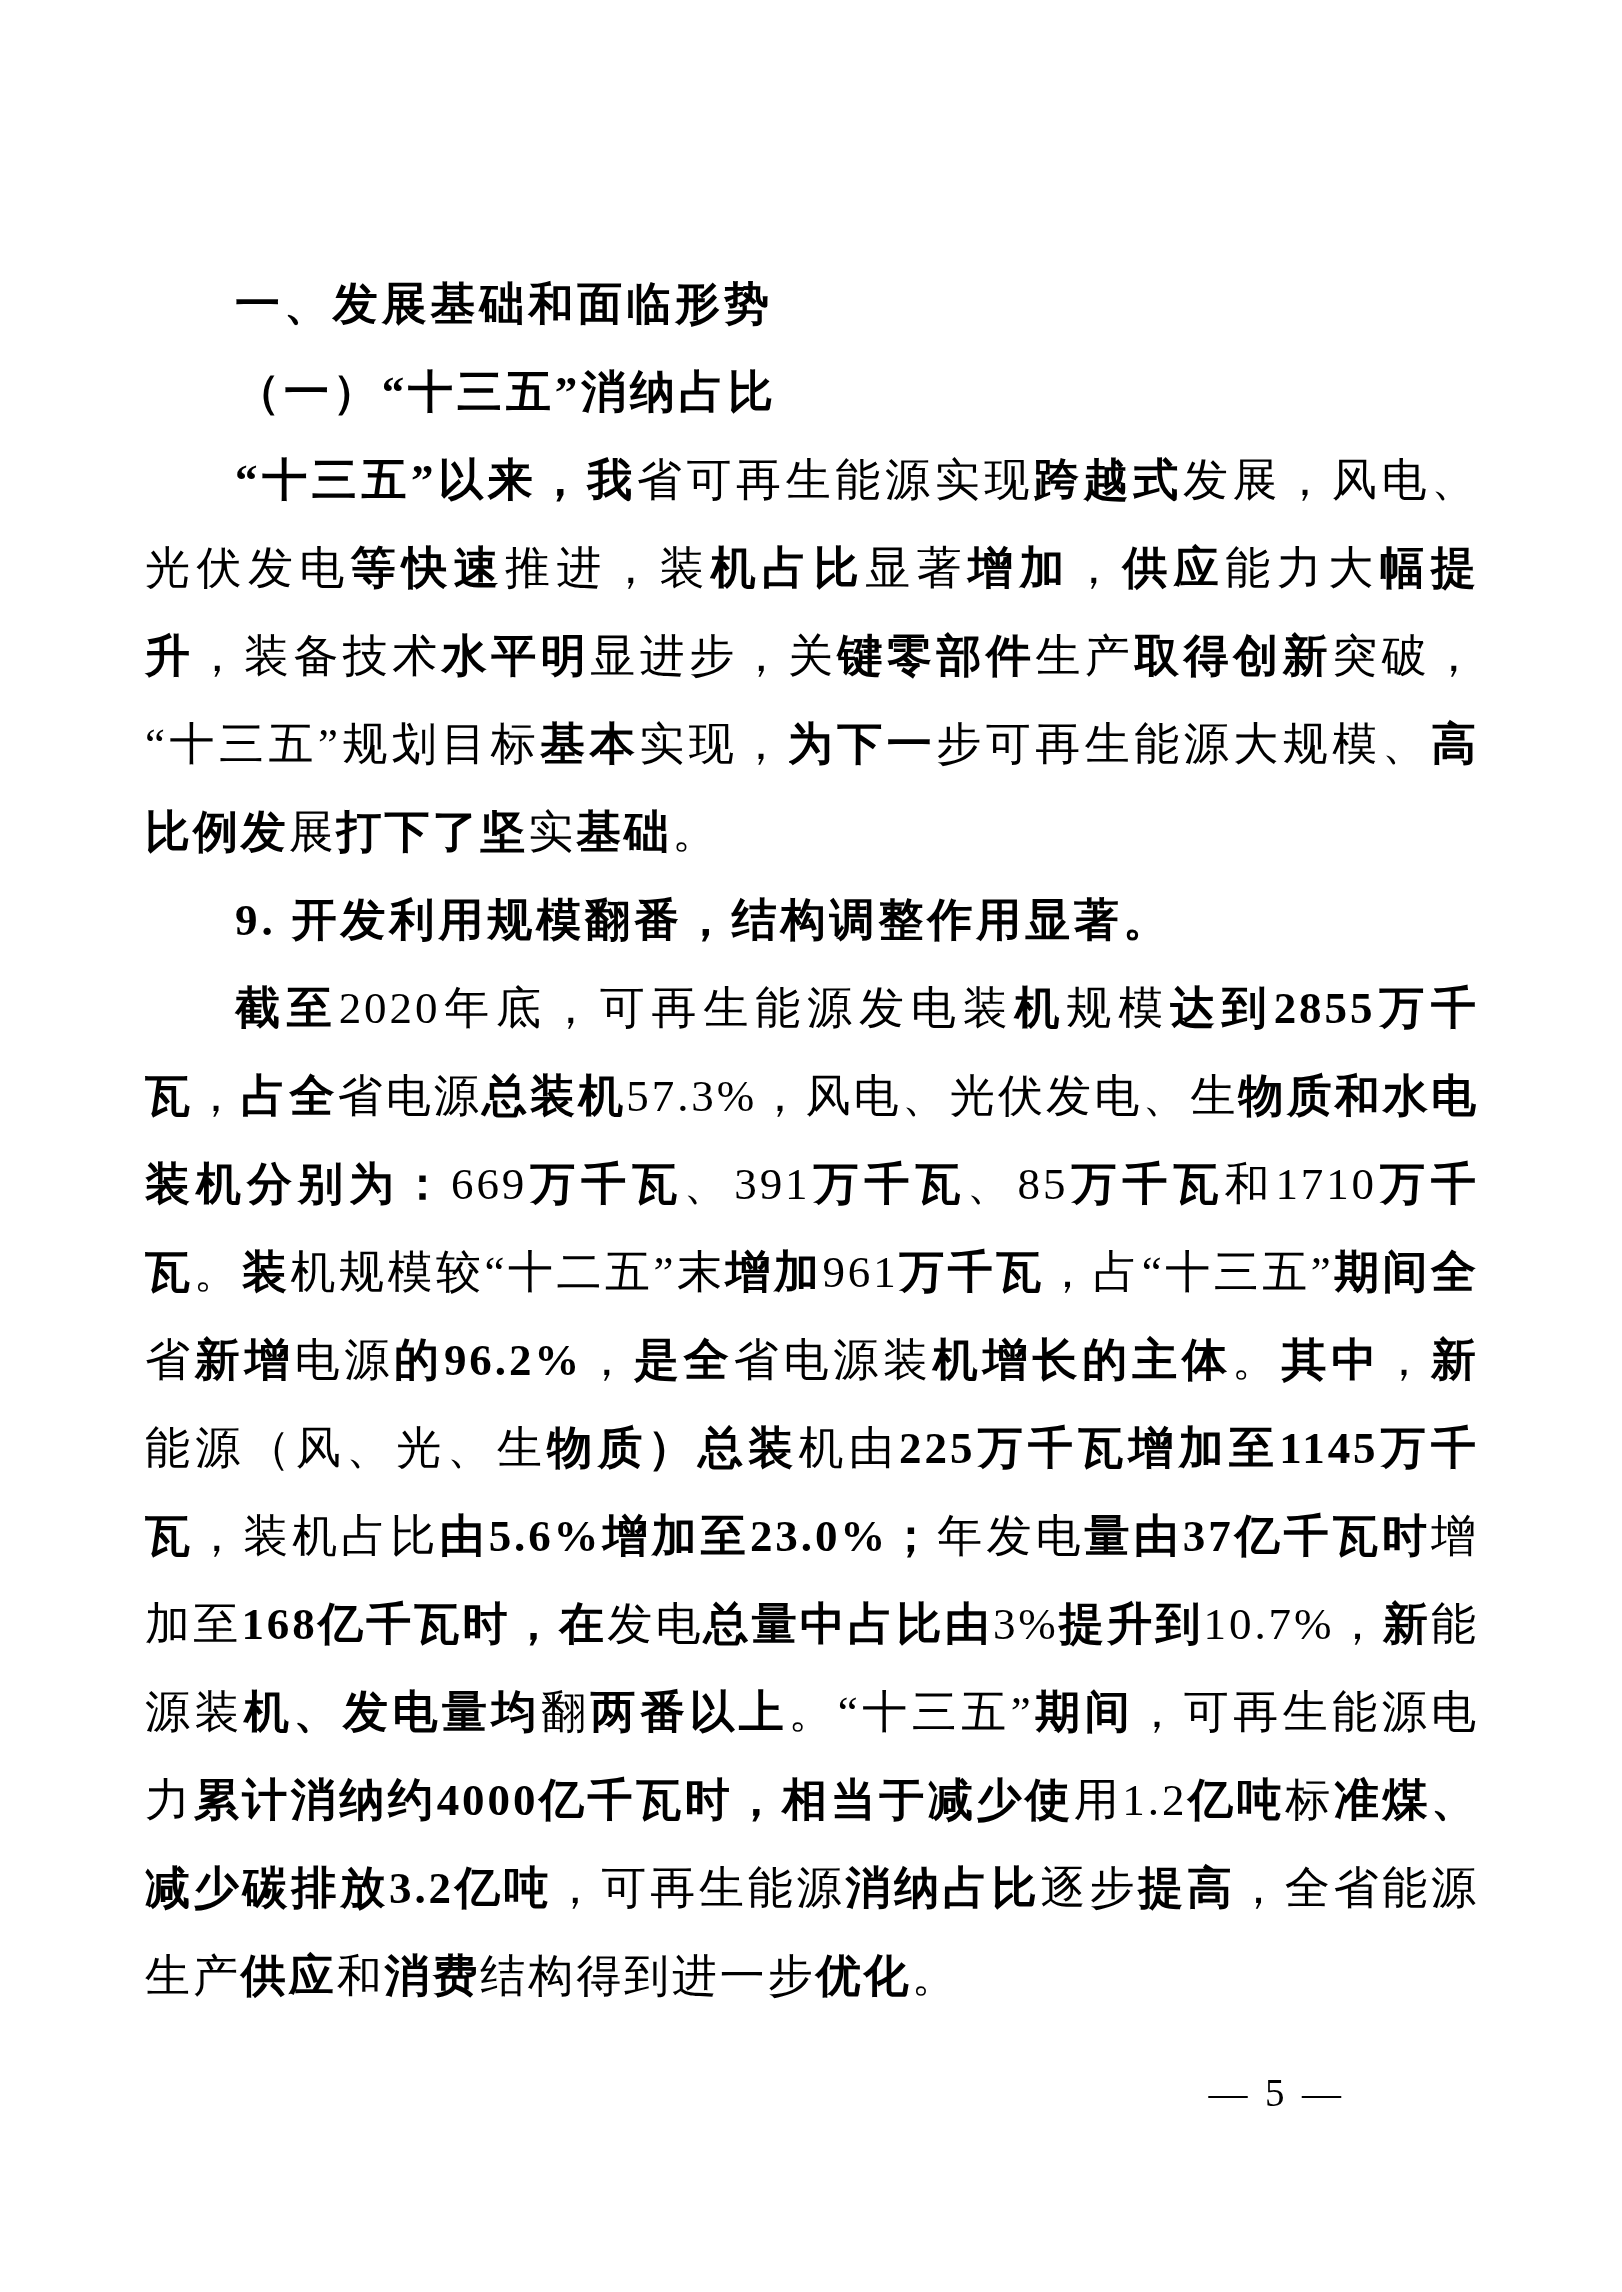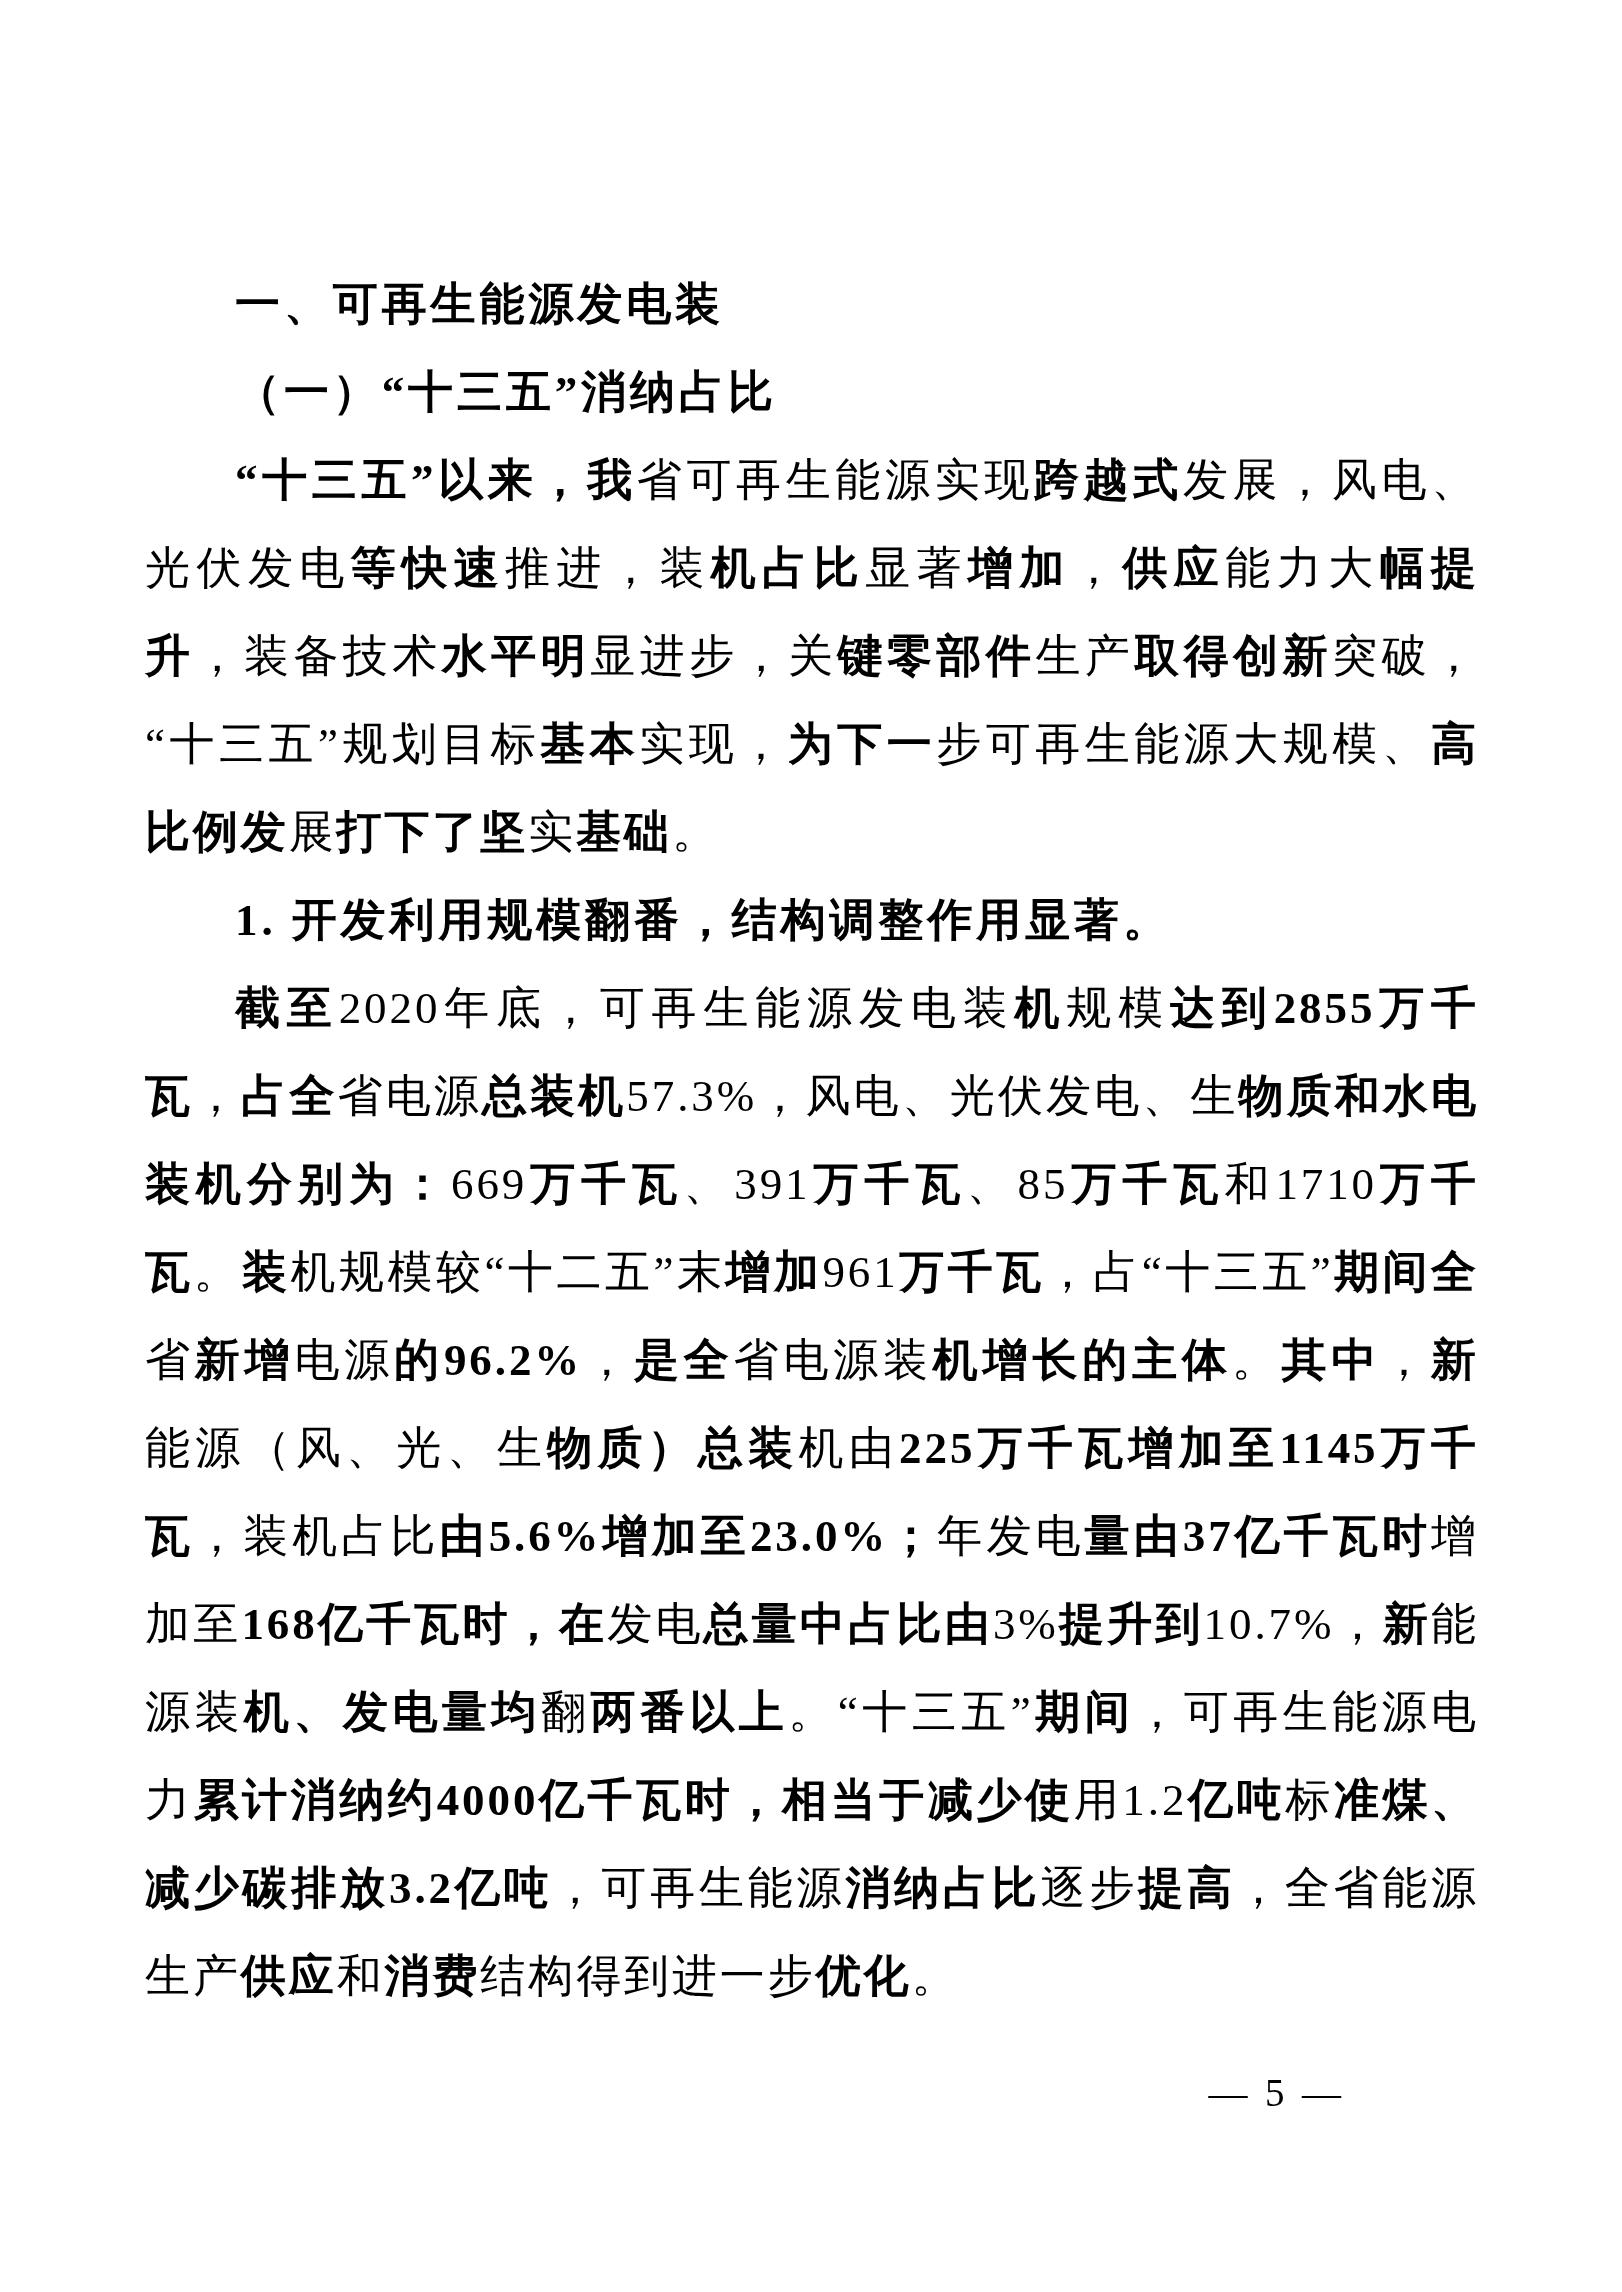--- a/index.html
+++ b/index.html
@@ -56,21 +56,21 @@
     font-size: 39px;
     letter-spacing: 3.9px;
     font-family: "Liberation Serif", "DejaVu Serif", serif;
   }
 </style>
 </head>
 <body>
 
 <div class="page">
   <div class="content">
-    <h1 class="doc-h1">一、可再生能源发电装</h1>
+    <h1 class="doc-h1">一、发展基础和面临形势</h1>
     <h2 class="doc-h2">（一）“十三五”消纳占比</h2>
     <p class="doc-p"><span class="seg-b">“十三五”以来，我</span><span>省可再生能源实现</span><span class="seg-b">跨越式</span><span>发展，风电、光伏发电</span><span class="seg-b">等快速</span><span>推进，装</span><span class="seg-b">机占比</span><span>显著</span><span class="seg-b">增加</span><span>，</span><span class="seg-b">供应</span><span>能力大</span><span class="seg-b">幅提升</span><span>，装备技术</span><span class="seg-b">水平明</span><span>显进步，关</span><span class="seg-b">键零部件</span><span>生产</span><span class="seg-b">取得创新</span><span>突破，“十三五”规划目标</span><span class="seg-b">基本</span><span>实现，</span><span class="seg-b">为下一</span><span>步可再生能源大规模、</span><span class="seg-b">高比例发</span><span>展</span><span class="seg-b">打下了坚</span><span>实</span><span class="seg-b">基础</span><span>。</span></p>
-    <h3 class="doc-h3">1. 开发利用规模翻番，结构调整作用显著。</h3>
+    <h3 class="doc-h3">9. 开发利用规模翻番，结构调整作用显著。</h3>
     <p class="doc-p"><span class="seg-b">截至</span><span>2020年底，可再生能源发电装</span><span class="seg-b">机</span><span>规模</span><span class="seg-b">达到2855万千瓦</span><span>，</span><span class="seg-b">占全</span><span>省电源</span><span class="seg-b">总装机</span><span>57.3%，风电、光伏发电、生</span><span class="seg-b">物质和水电装机</span><span class="seg-b">分别为：</span><span>669</span><span class="seg-b">万千瓦</span><span>、391</span><span class="seg-b">万千瓦</span><span>、85</span><span class="seg-b">万千瓦</span><span>和1710</span><span class="seg-b">万千瓦</span><span>。</span><span class="seg-b">装</span><span>机规模较“十二五”末</span><span class="seg-b">增加</span><span>961</span><span class="seg-b">万千瓦</span><span>，占“十三五”</span><span class="seg-b">期间全</span><span>省</span><span class="seg-b">新增</span><span>电源</span><span class="seg-b">的96.2%</span><span>，</span><span class="seg-b">是全</span><span>省电源装</span><span class="seg-b">机增长的主体</span><span>。</span><span class="seg-b">其中</span><span>，</span><span class="seg-b">新</span><span>能源（风、光、生</span><span class="seg-b">物质）总装</span><span>机由</span><span class="seg-b">225万千瓦增加至1145万千瓦</span><span>，装机占比</span><span class="seg-b">由5.6%增加至23.0%；</span><span>年发电</span><span class="seg-b">量由37亿千瓦时</span><span>增加至</span><span class="seg-b">168亿千瓦时，在</span><span>发电</span><span class="seg-b">总量中占比由</span><span>3%</span><span class="seg-b">提升到</span><span>10.7%，</span><span class="seg-b">新</span><span>能源装</span><span class="seg-b">机、发电量均</span><span>翻</span><span class="seg-b">两番以上</span><span>。“十三五”</span><span class="seg-b">期间</span><span>，可再生能源电力</span><span class="seg-b">累计消纳约4000亿千瓦时，相当于减少使</span><span>用1.2</span><span class="seg-b">亿吨</span><span>标</span><span class="seg-b">准煤、减少碳排放3.2亿吨</span><span>，可再生能源</span><span class="seg-b">消纳占比</span><span>逐步</span><span class="seg-b">提高</span><span>，全省能源生产</span><span class="seg-b">供应</span><span>和</span><span class="seg-b">消费</span><span>结构得到进一步</span><span class="seg-b">优化</span><span>。</span></p>
   </div>
   <div class="page-number">— 5 —</div>
 </div>
 
 
 </body></html>

